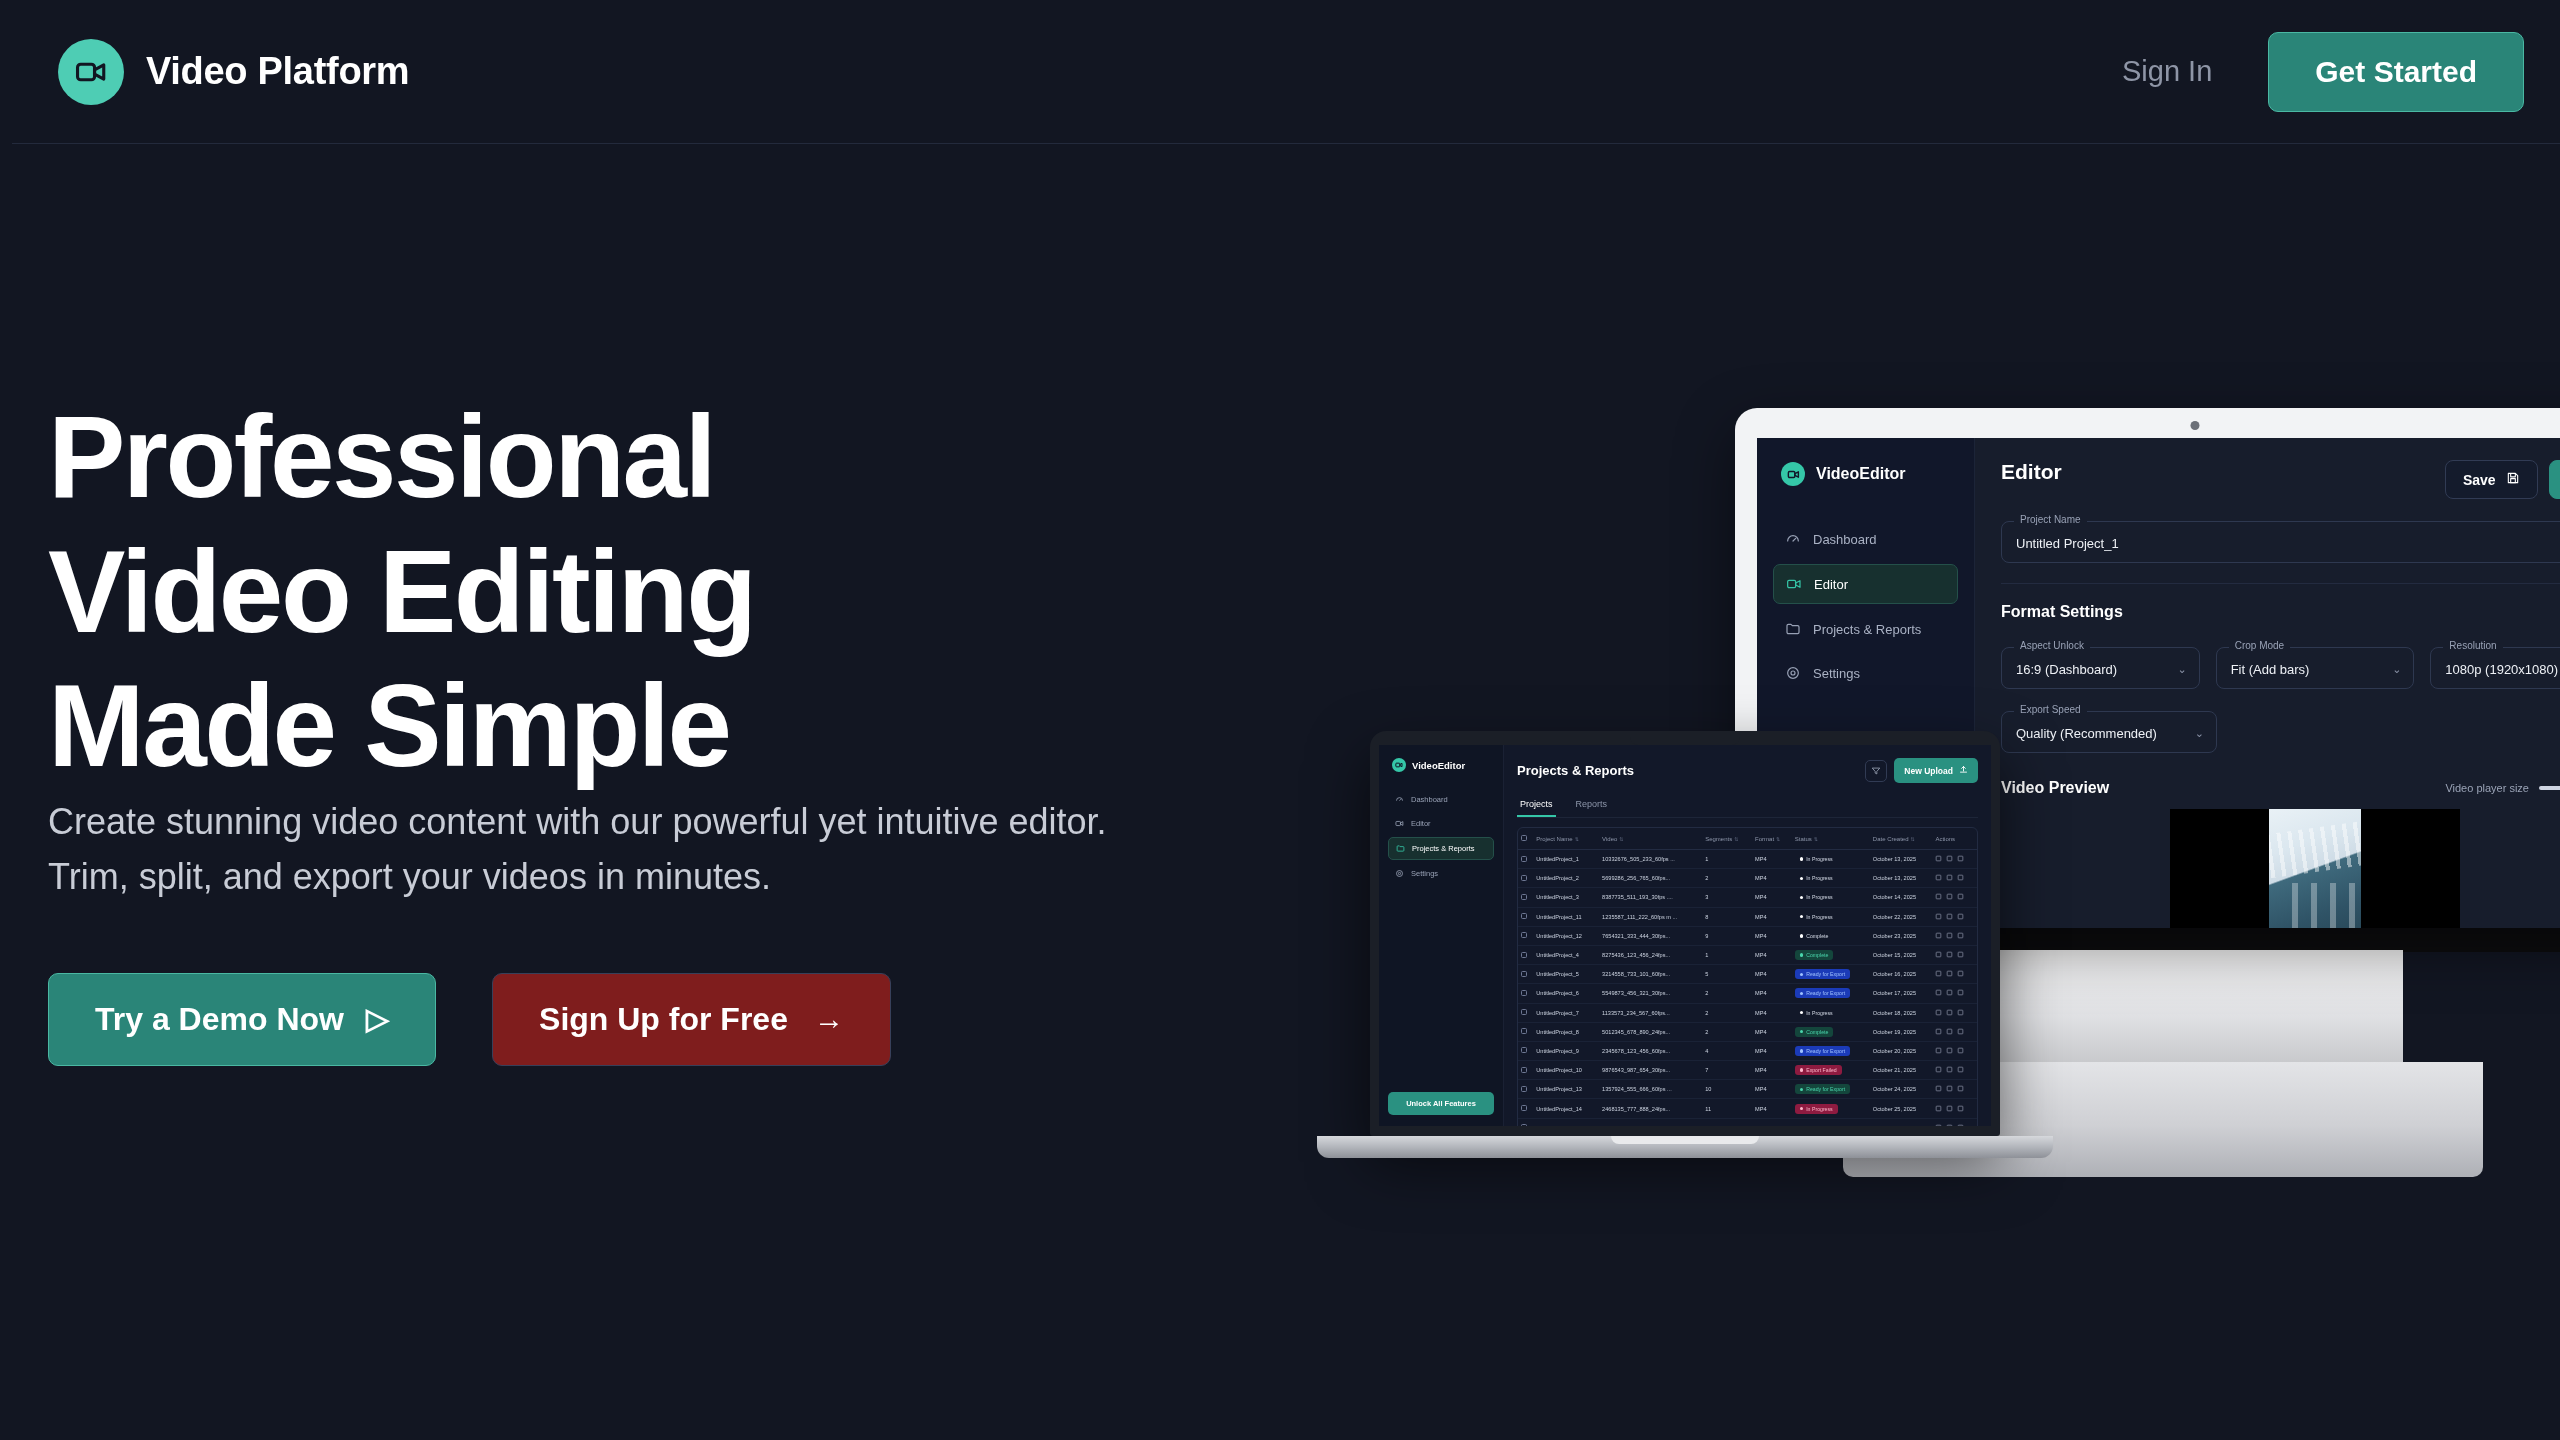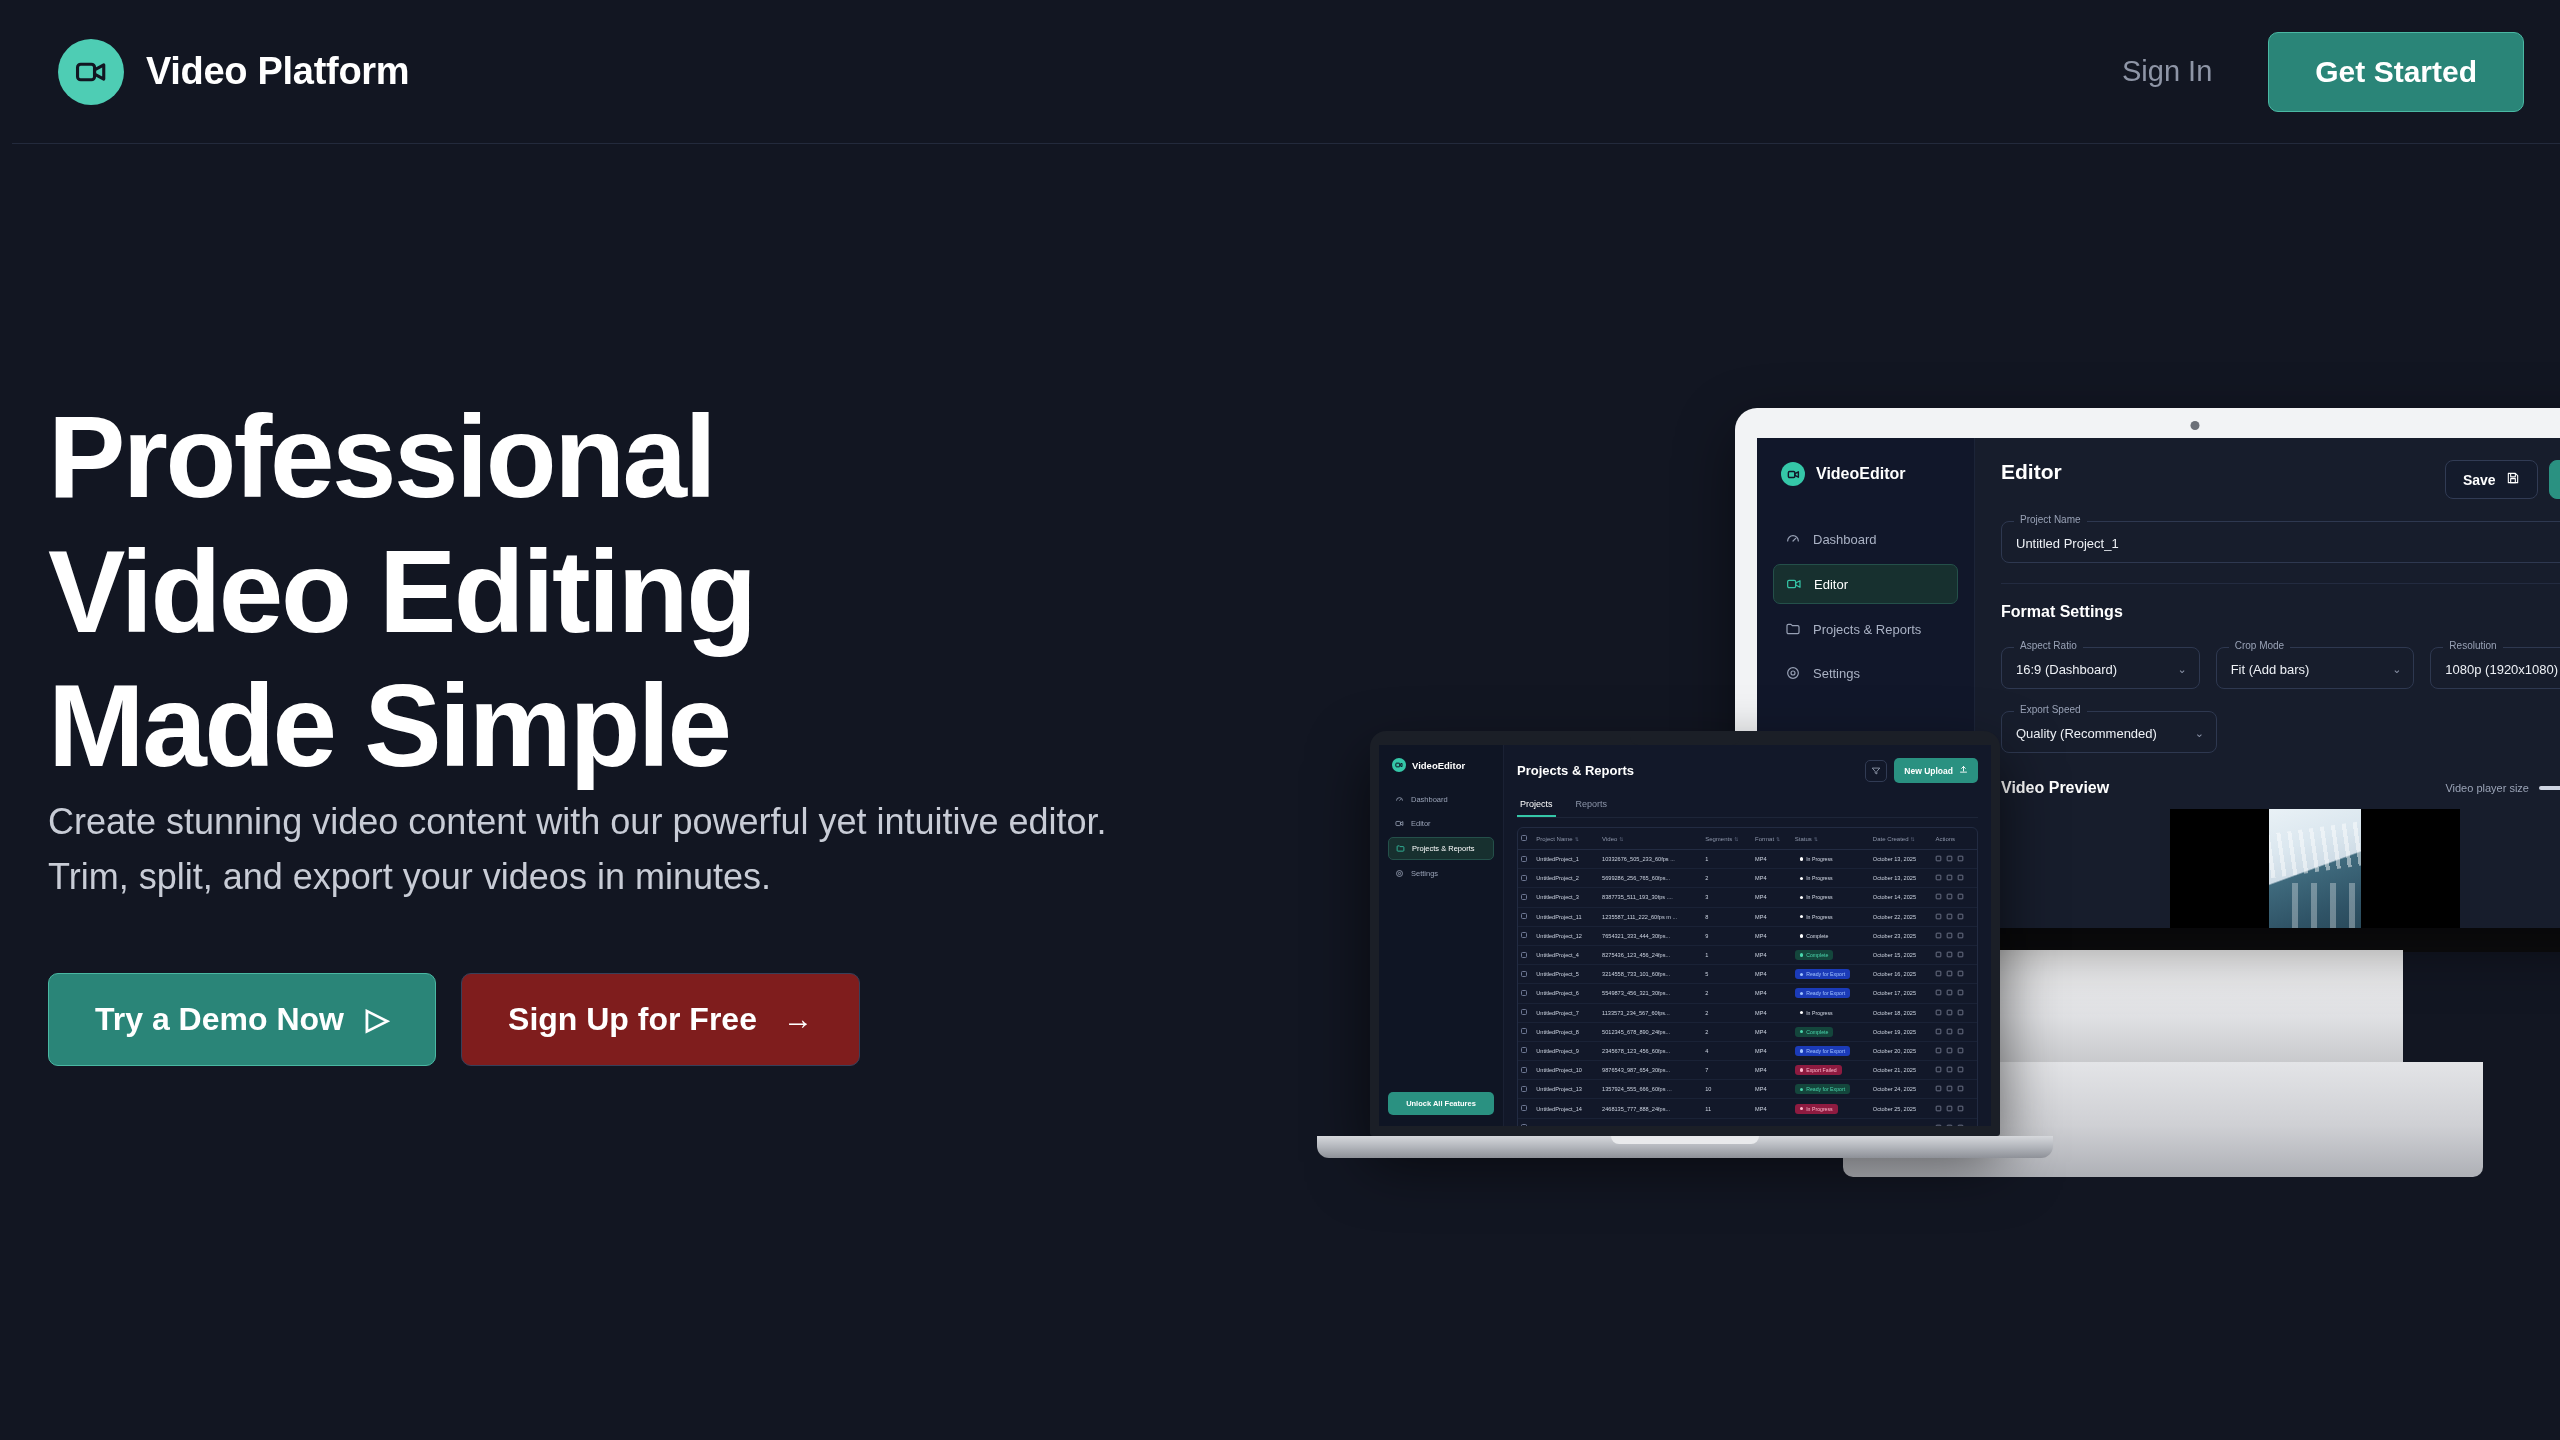--- a/index.html
+++ b/index.html
@@ -47,21 +47,21 @@
   .hero { position: absolute; left: 48px; top: 390px; width: 1180px; z-index: 20; }
   .hero h1 {
     color: #ffffff; font-size: 116px; line-height: 1.16;
     font-weight: 700; letter-spacing: -2.5px; 
   }
   .hero h1 span { display: block; }
   .hero p {
     color: #c8ccd6; font-size: 36px; line-height: 1.54; font-weight: 400;
     max-width: 1070px; margin-bottom: 68px;
   }
-  .cta-row { display: flex; gap: 25px; }
+  .cta-row { display: flex; gap: 56px; }
   .btn-primary {
     background: #2a8578; color: #fff;
     border: 1.5px solid #4ab8a3; border-radius: 10px;
     font-size: 32px; font-weight: 700;
     padding: 27px 46px; display: flex; align-items: center; gap: 22px;
     cursor: pointer; white-space: nowrap;
   }
   .btn-secondary {
     background: #7f1d1d; color: #fff;
     border: 1.5px solid #37405a; border-radius: 10px;
@@ -372,21 +372,21 @@
 
             <div class="ed-field">
               <span class="ed-field-label">Project Name</span>
               <span class="ed-field-value">Untitled Project_1</span>
             </div>
             <div class="ed-sep"></div>
 
             <div class="ed-section-title">Format Settings</div>
             <div class="ed-grid">
               <div class="ed-field">
-                <span class="ed-field-label">Aspect Ratio</span>
+                <span class="ed-field-label">Aspect Unlock</span>
                 <span class="ed-field-value">16:9 (Dashboard)</span>
                 <span class="ed-select-caret">⌄</span>
               </div>
               <div class="ed-field">
                 <span class="ed-field-label">Crop Mode</span>
                 <span class="ed-field-value">Fit (Add bars)</span>
                 <span class="ed-select-caret">⌄</span>
               </div>
               <div class="ed-field">
                 <span class="ed-field-label">Resolution</span>

